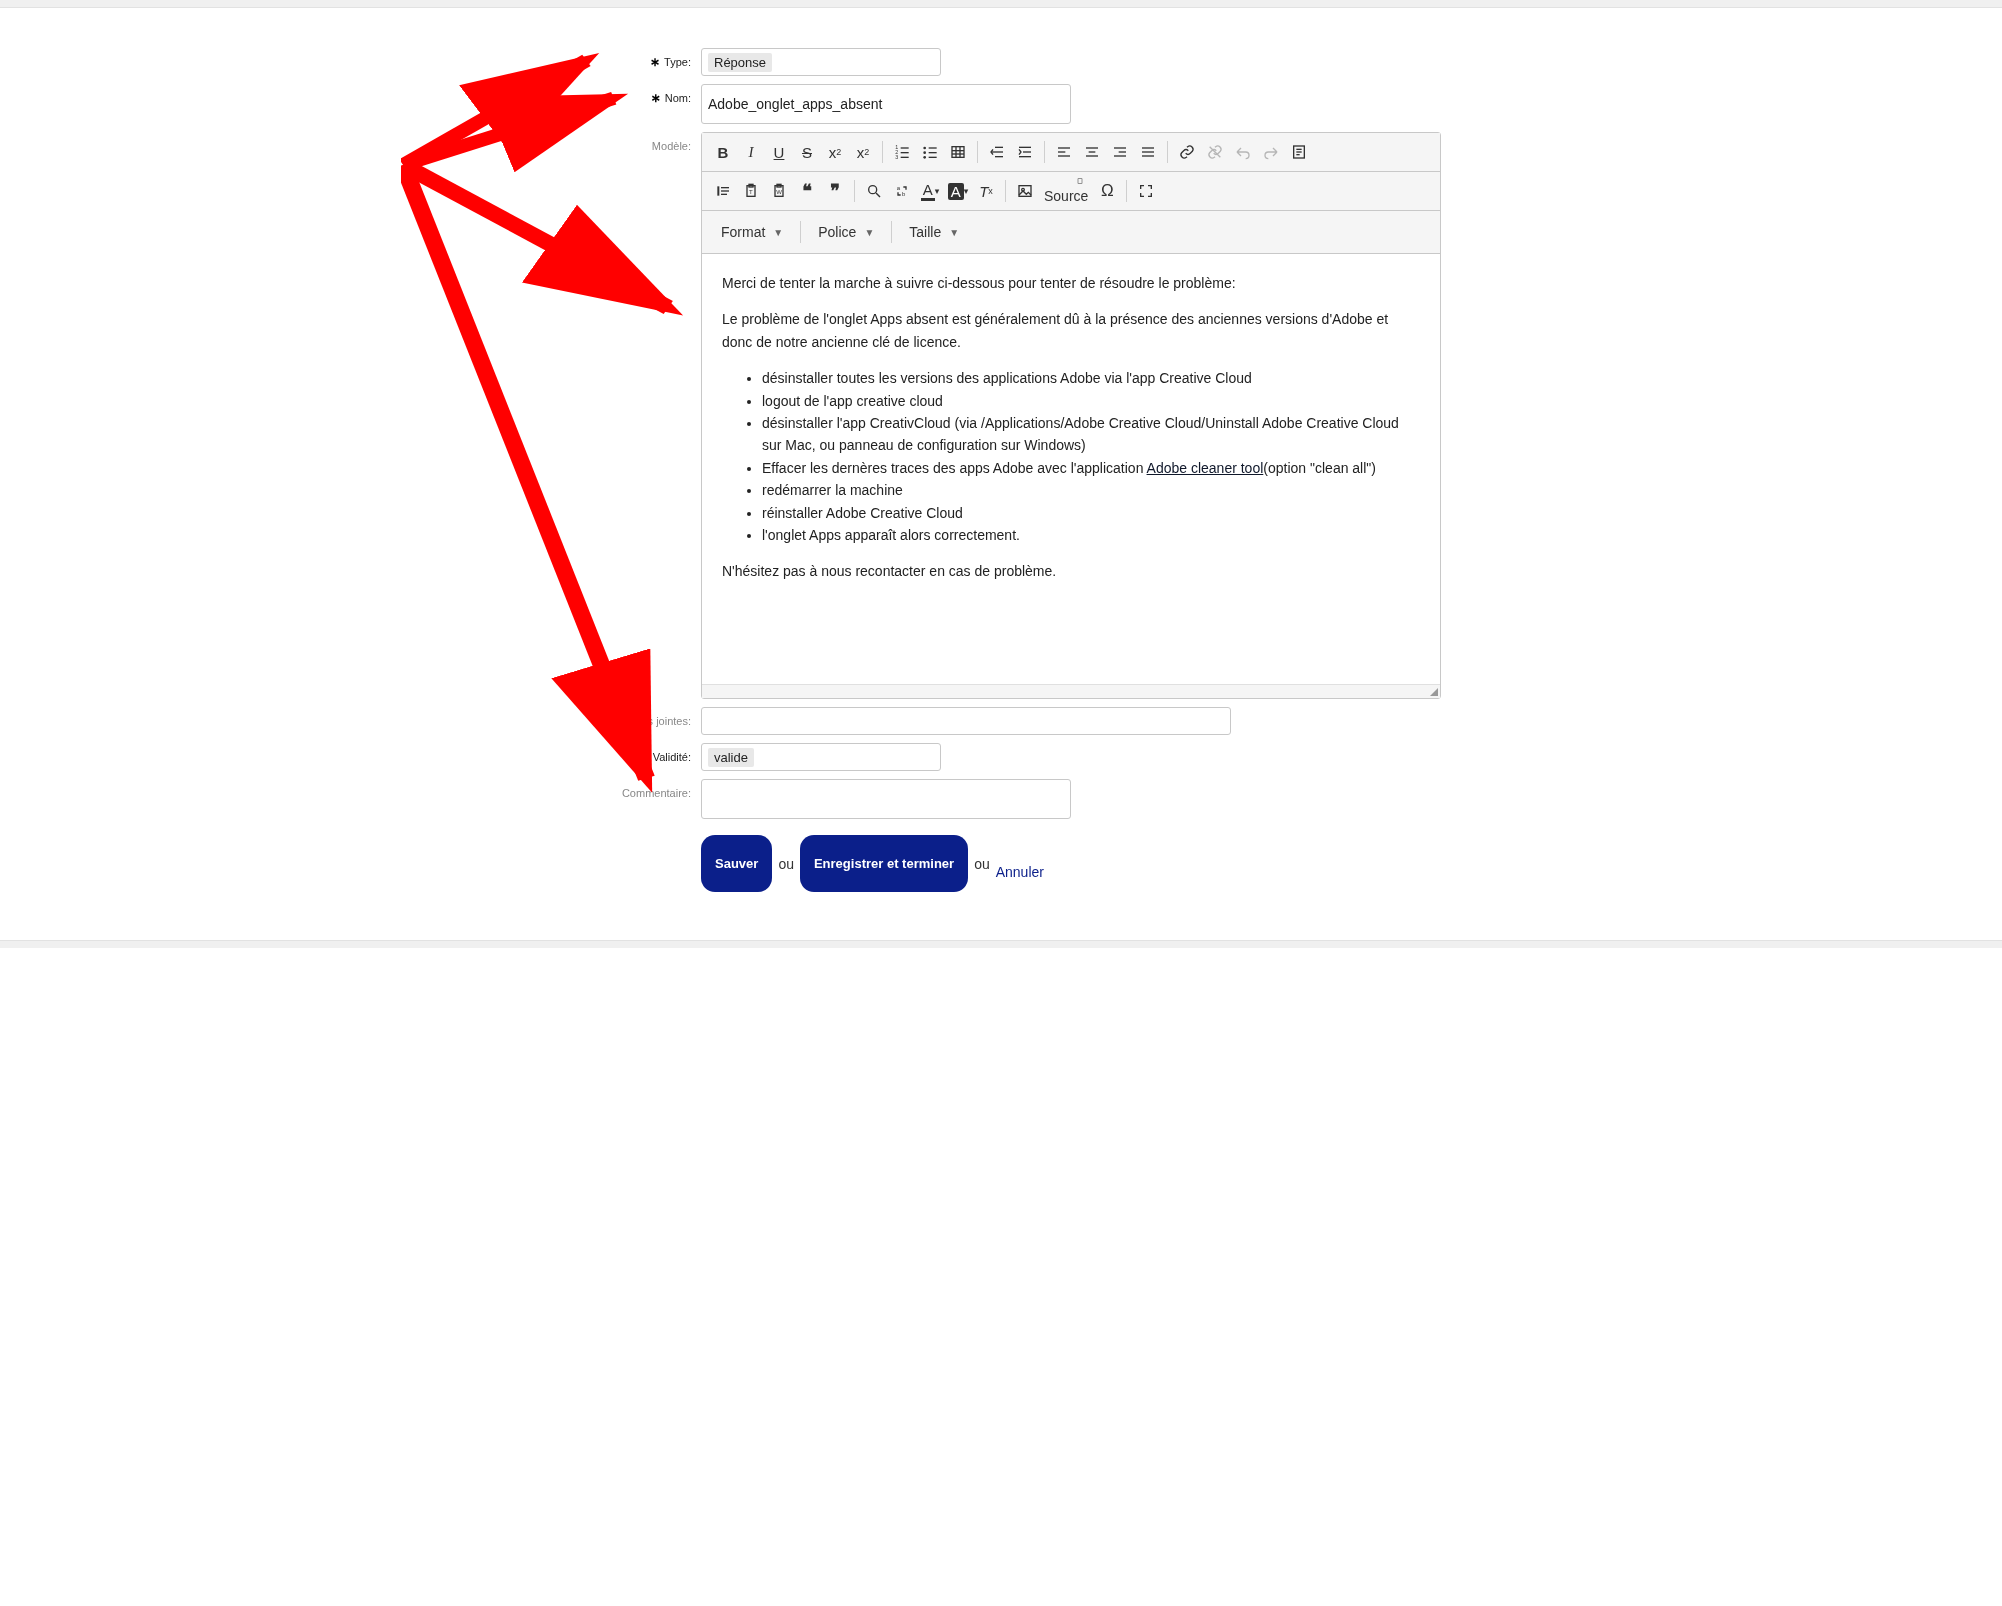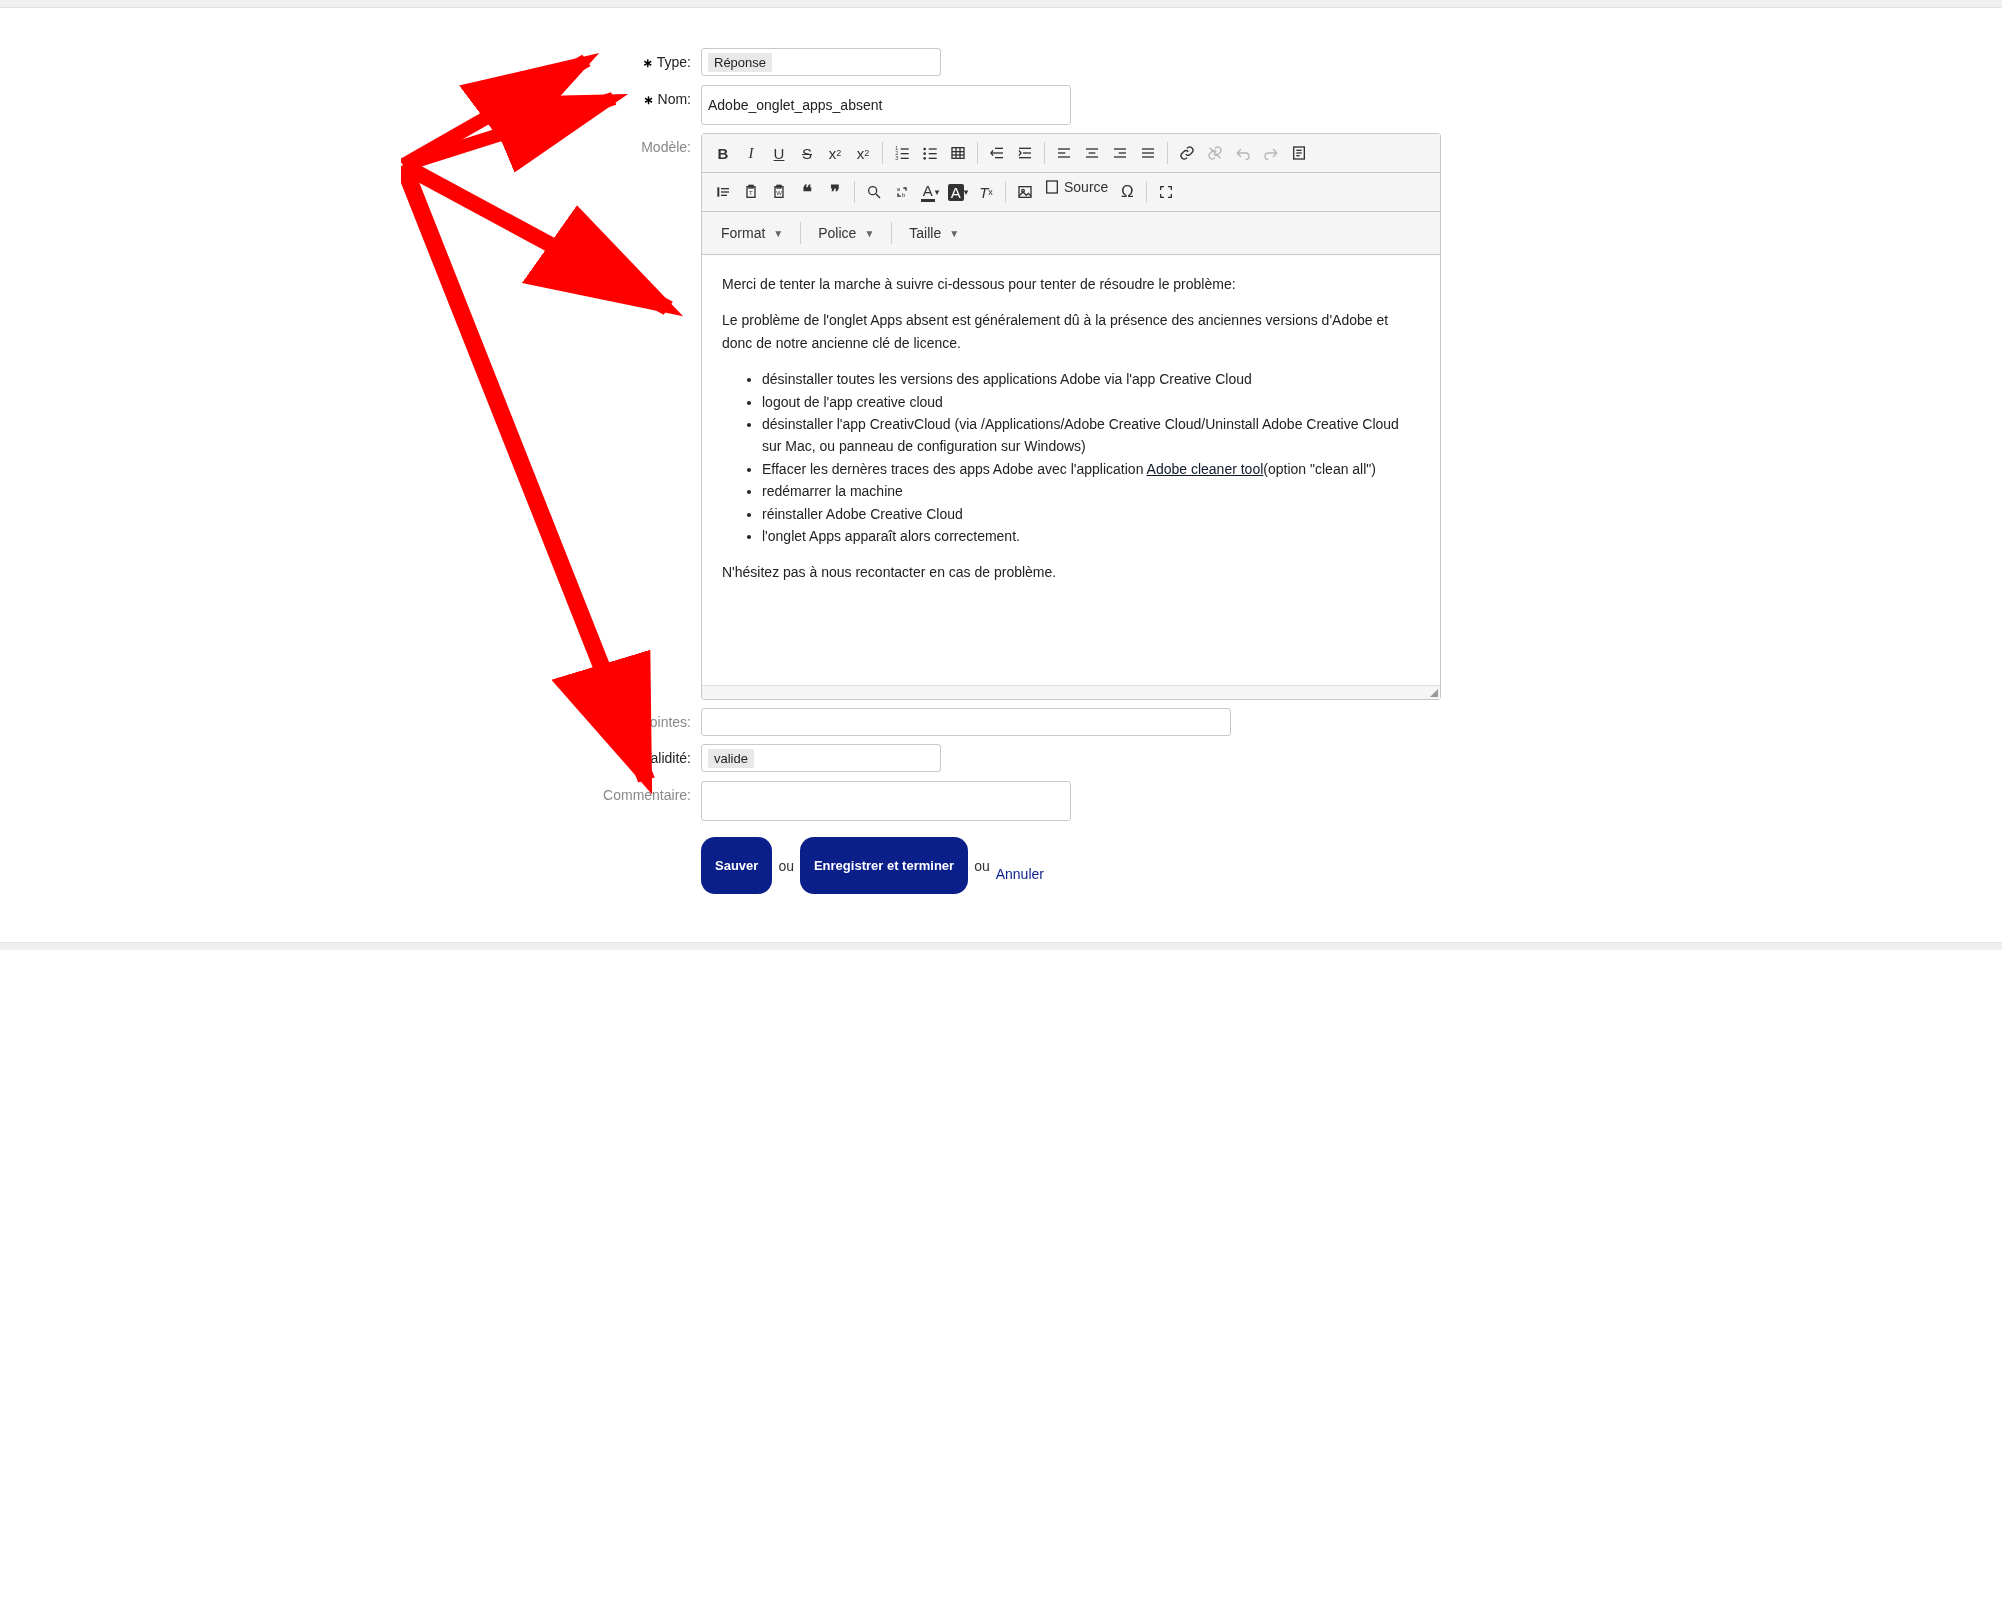--- a/index.html
+++ b/index.html
@@ -1,38 +1,38 @@
 <!DOCTYPE html>
 <html><head>
 <meta charset="utf-8">
 <style>
 * { box-sizing: border-box; margin: 0; padding: 0; }
 body { font-family: Arial, Helvetica, sans-serif; font-size: 13px; background: #fff; color: #333; position: relative; }
 .topbar { height: 8px; background: #f0f0f0; border-bottom: 1px solid #e2e2e2; }
 .wrap { padding: 40px 50px 40px 50px; max-width: 1200px; margin: 0 auto; position: relative; }
 .row { display: flex; align-items: flex-start; margin-bottom: 8px; }
-.label { width: 250px; text-align: right; padding-right: 10px; color: #888; font-size: 14px; line-height: 28px; }
+.label { width: 250px; text-align: right; padding-right: 10px; color: #888; font-size: 11px; line-height: 28px; }
 .label.req::before { content: "\2217"; color: #000; margin-right: 4px; font-weight: bold; font-size: 12px; }
 .label.dark { color: #222; }
 .field { flex: 1; }
 input.txt, .sel, .tagbox { border: 1px solid #c8c8c8; border-radius: 3px; padding: 4px 6px; font-size: 14px; background: #fff; }
 input.txt { width: 370px; height: 40px; color: #222; }
 .tagbox { width: 240px; height: 28px; display: flex; align-items: center; }
 .tag { background: #e8e8e8; padding: 2px 6px; border-radius: 2px; font-size: 13px; color: #222; }
 .attachbox { width: 530px; height: 28px; border: 1px solid #c8c8c8; border-radius: 3px; background: #fff; }
 
 .editor { width: 740px; border: 1px solid #c8c8c8; border-radius: 3px; background: #fff; }
 .toolbar { background: #f5f5f5; border-bottom: 1px solid #c8c8c8; padding: 6px 8px; display: flex; flex-wrap: wrap; align-items: center; gap: 2px; }
 .tb-row2 { padding-top: 6px; }
 .tb-btn { width: 26px; height: 26px; display: inline-flex; align-items: center; justify-content: center; font-size: 15px; color: #333; cursor: pointer; border-radius: 2px; }
 .tb-btn.fade { color: #b6b6b6; }
 .tb-sep { width: 1px; height: 22px; background: #cfcfcf; margin: 0 4px; }
 .tb-dd { display: inline-flex; align-items: center; gap: 8px; height: 30px; padding: 0 10px; border: 1px solid transparent; border-radius: 2px; font-size: 14px; color: #333; cursor: pointer; }
 .tb-caret { font-size: 10px; color: #666; }
-.tb-src { display: inline-flex; align-items: flex-start; gap: 4px; height: 26px; padding: 0 4px; cursor: pointer; font-size: 14px; }
+.tb-src { display: inline-flex; align-items: flex-end; gap: 4px; height: 26px; padding: 0 4px; cursor: pointer; font-size: 14px; flex-direction: column; }
 .ed-body { padding: 18px 20px; min-height: 430px; font-size: 14px; line-height: 1.6; color: #222; }
 .ed-body p { margin-bottom: 14px; }
 .ed-body ul { margin: 0 0 14px 40px; }
 .ed-body a { color: #0f172a; }
 .resizer { height: 14px; background: #f5f5f5; border-top: 1px solid #e0e0e0; position: relative; }
 .resizer::after { content: ""; position: absolute; right: 2px; bottom: 2px; width: 0; height: 0; border-right: 8px solid #999; border-top: 8px solid transparent; }
 
 .btnrow { display: flex; align-items: center; gap: 6px; font-size: 14px; margin-top: 8px; }
 .pill { background: #0b1f8a; color: #fff; border-radius: 14px; padding: 21px 14px; font-weight: bold; font-size: 13px; cursor: pointer; border: none; }
 .lnk { color: #0b1f8a; text-decoration: none; cursor: pointer; margin-top: 16px; }

